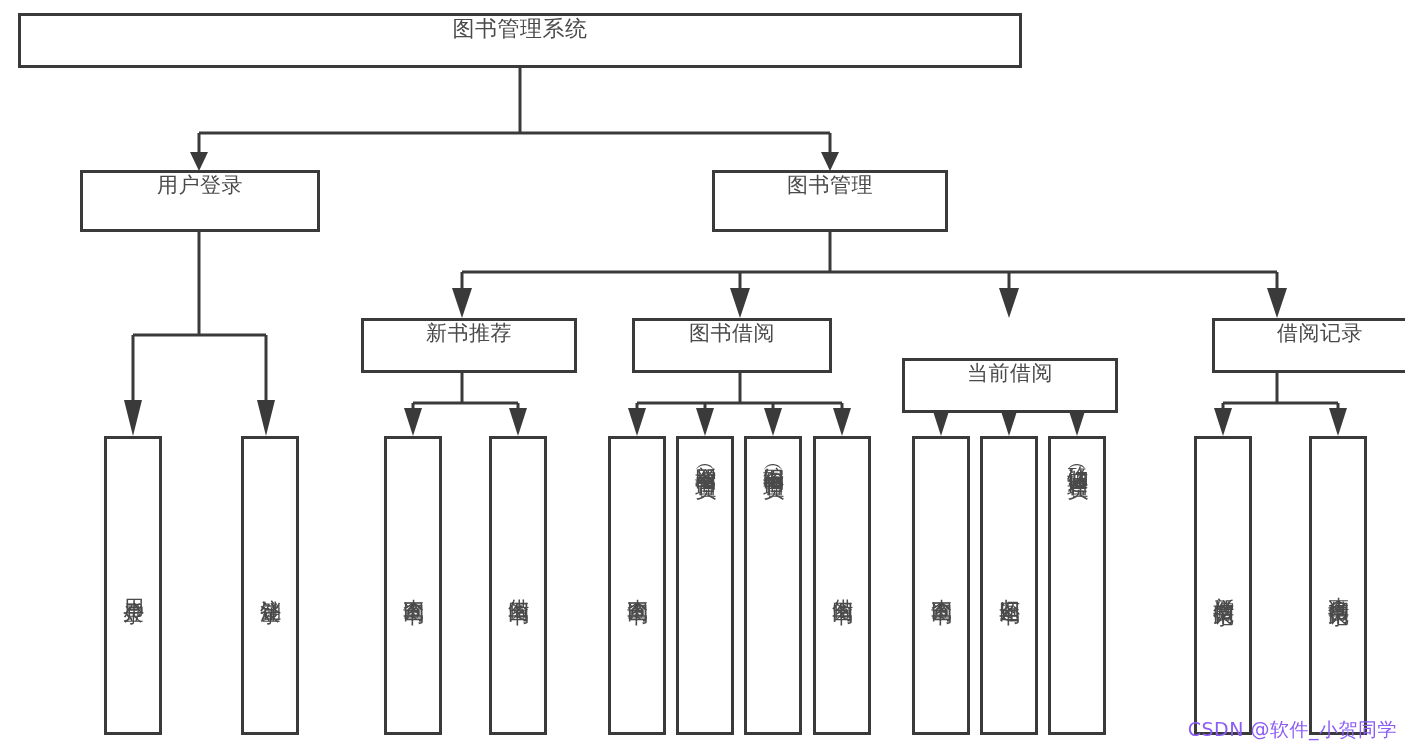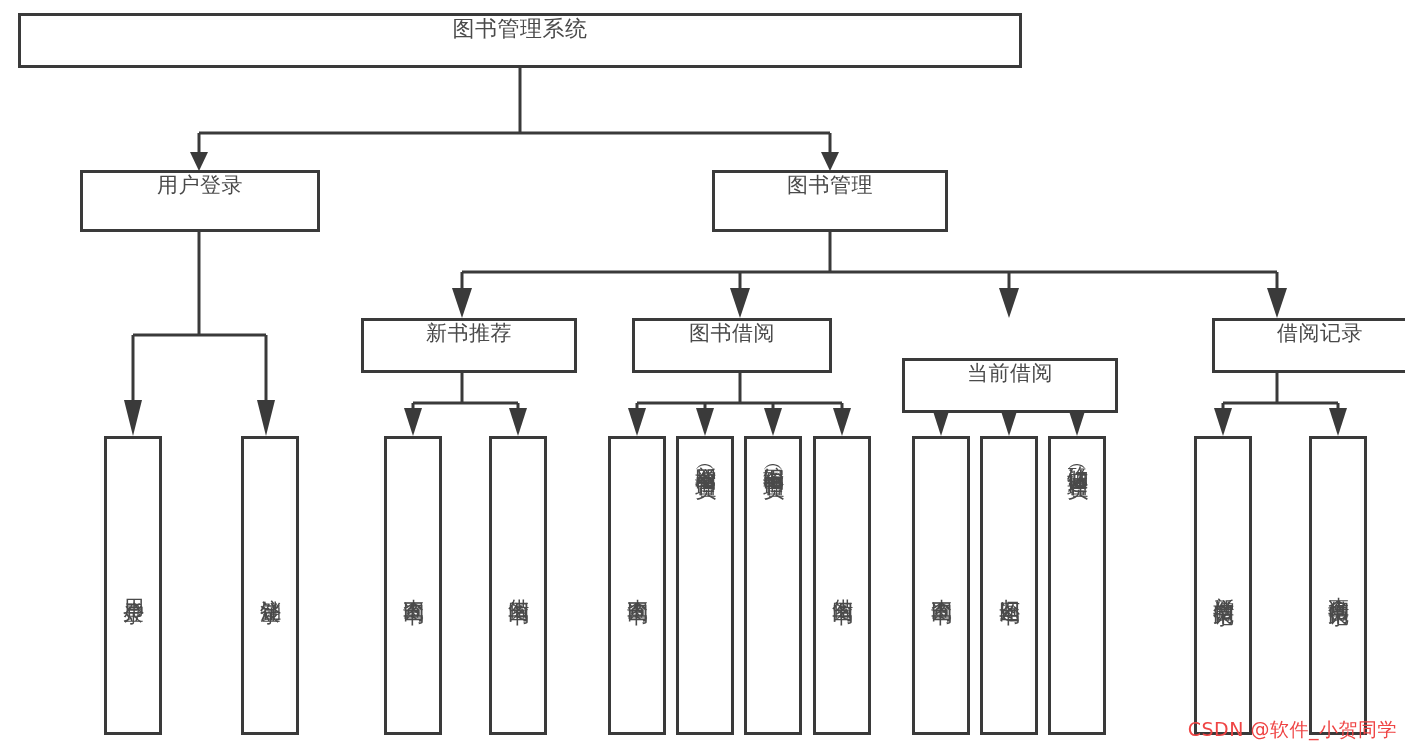--- a/index.html
+++ b/index.html
@@ -85,21 +85,21 @@
     align-items: center;
     padding-top: 0;
   }
 
   
   #watermark {
     position: absolute;
     right: 8px;
     bottom: 4px;
     font-size: 19px;
-    color: #ef4444;
+    color: #8b5cf6;
     white-space: nowrap;
     letter-spacing: 0.5px;
   }
 </style>
 </head>
 <body>
 
 <div id="diagram-root">
 
   <svg id="connectors" width="1405" height="747" viewBox="0 0 1405 747" xmlns="http://www.w3.org/2000/svg">

